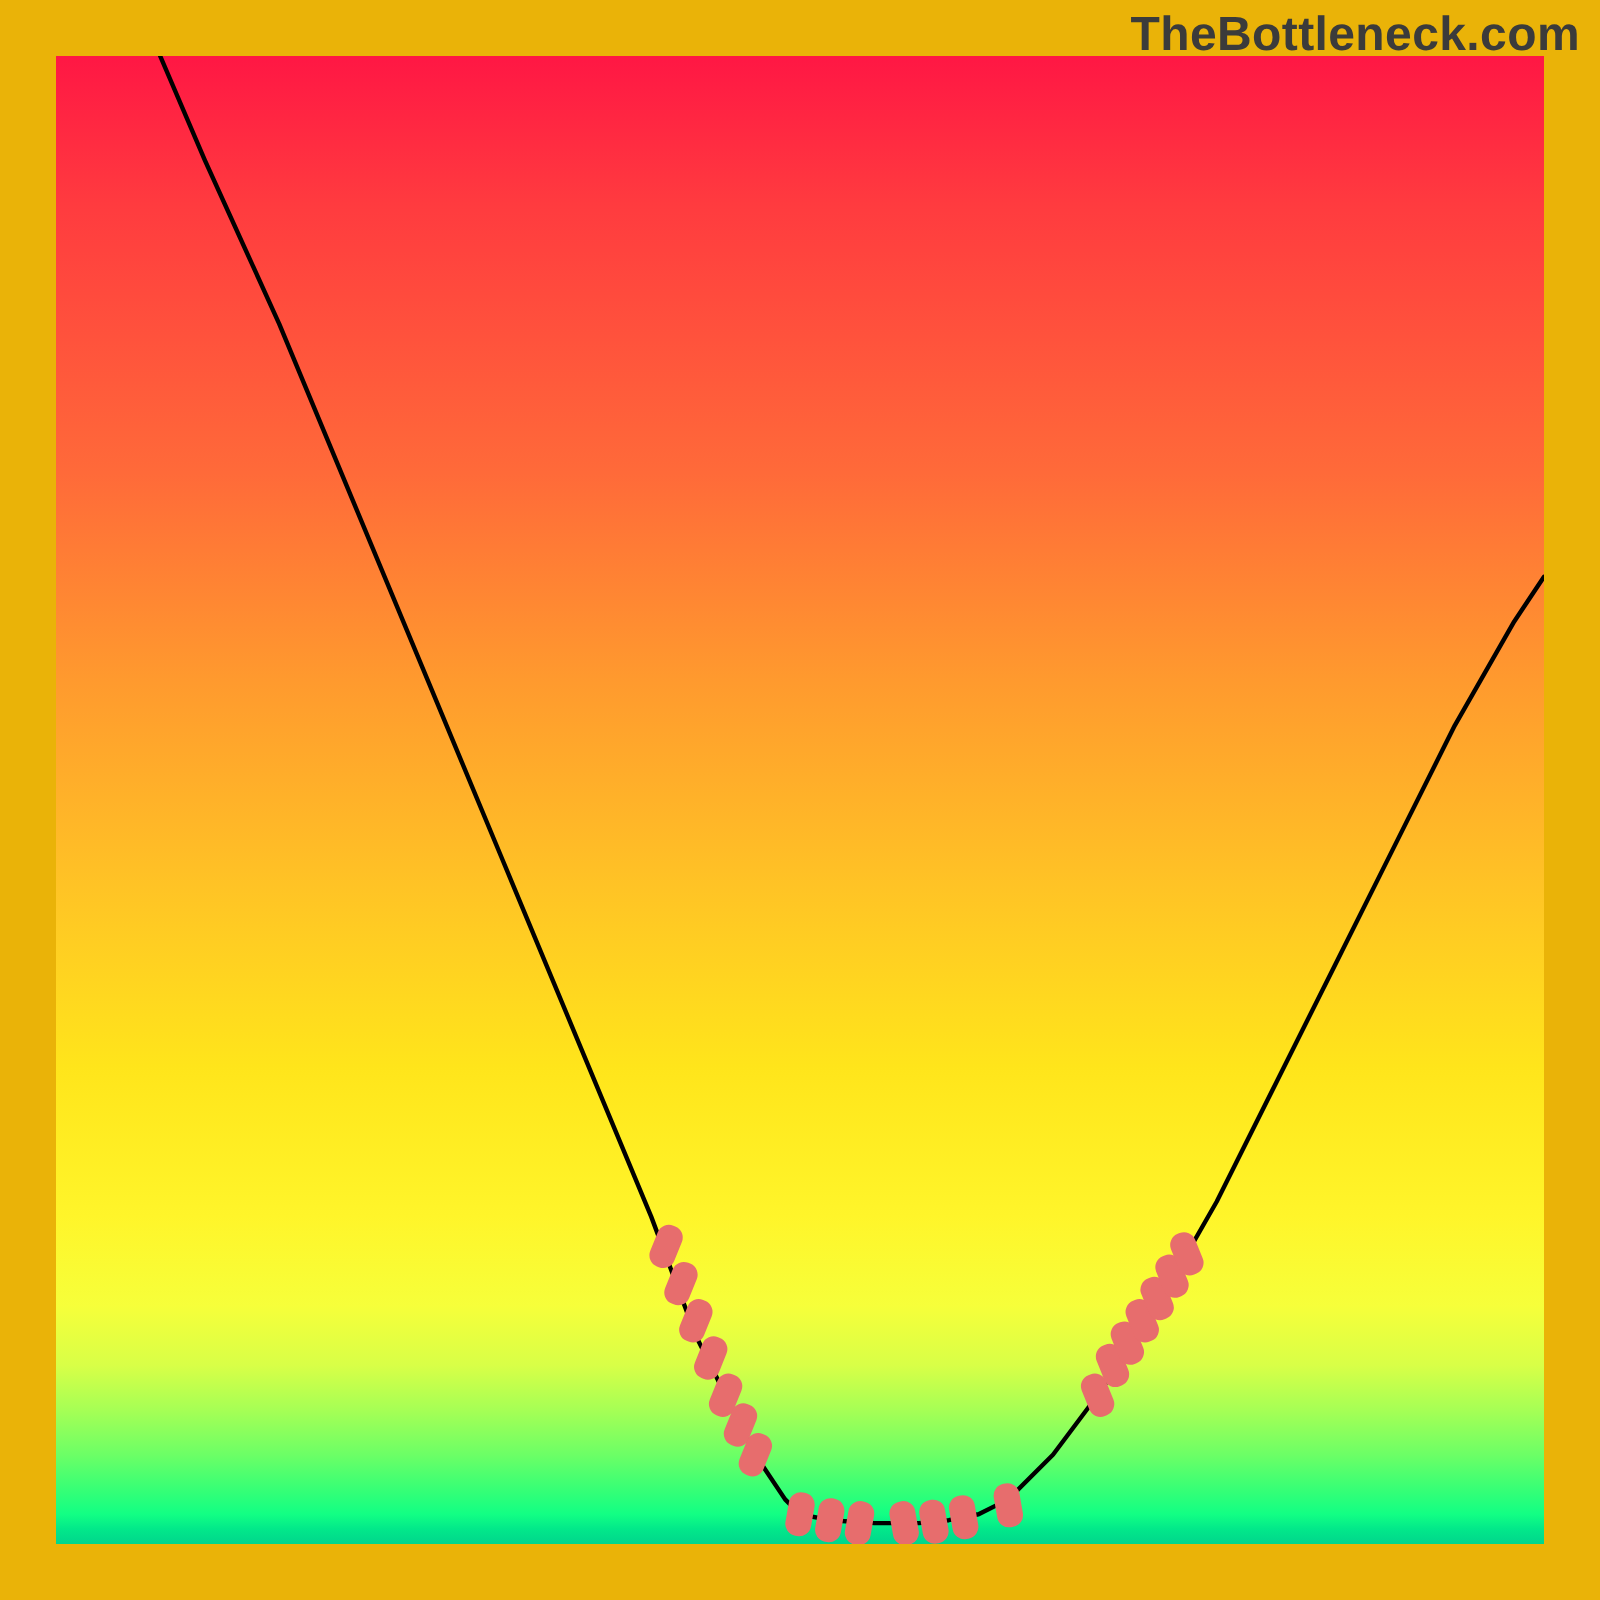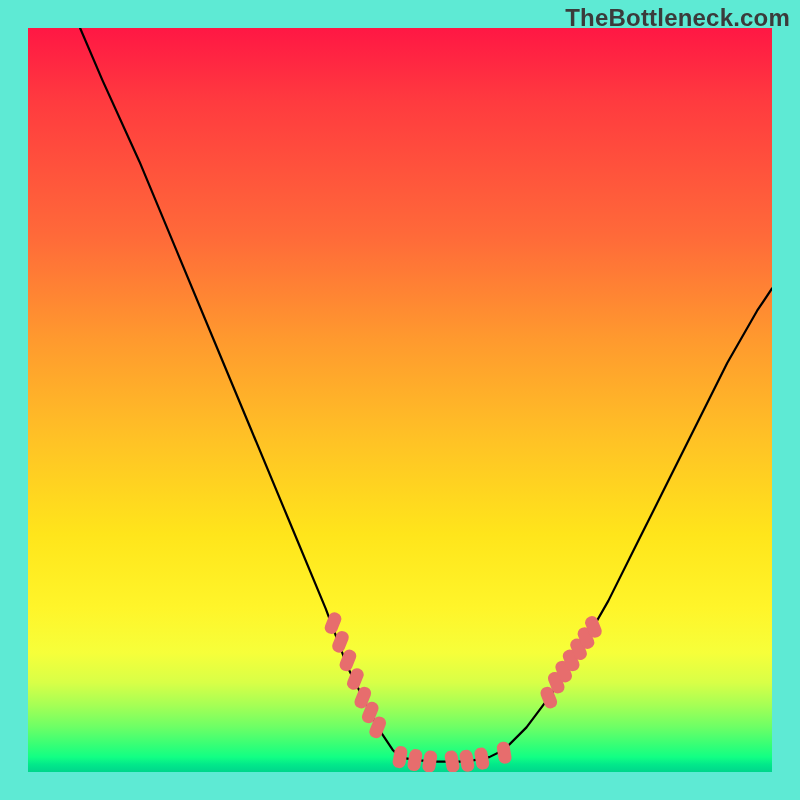--- a/index.html
+++ b/index.html
@@ -1,21 +1,21 @@
 <!DOCTYPE html>
 <html><head>
 <meta charset="utf-8">
 <style>
   * { margin: 0; padding: 0; box-sizing: border-box; }
   html, body { width: 800px; height: 800px; overflow: hidden; background: #000; }
   .frame {
     position: relative;
     width: 800px;
     height: 800px;
-    background: #5eead4;
+    background: #eab308;
   }
   .watermark {
     position: absolute;
     top: 4px;
     right: 10px;
     font-family: Arial, Helvetica, sans-serif;
     font-size: 24px;
     font-weight: 600;
     color: #3b3b3b;
     letter-spacing: 0.2px;

